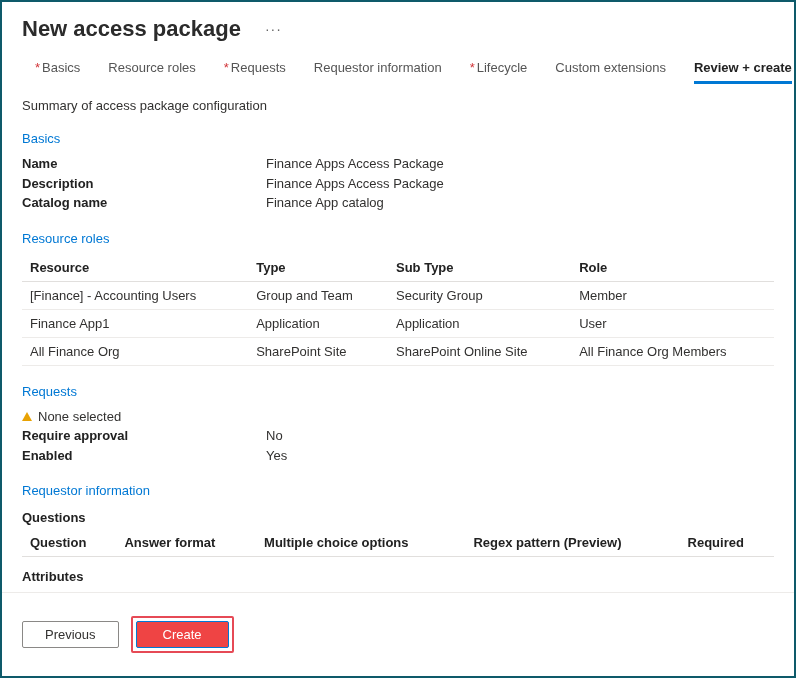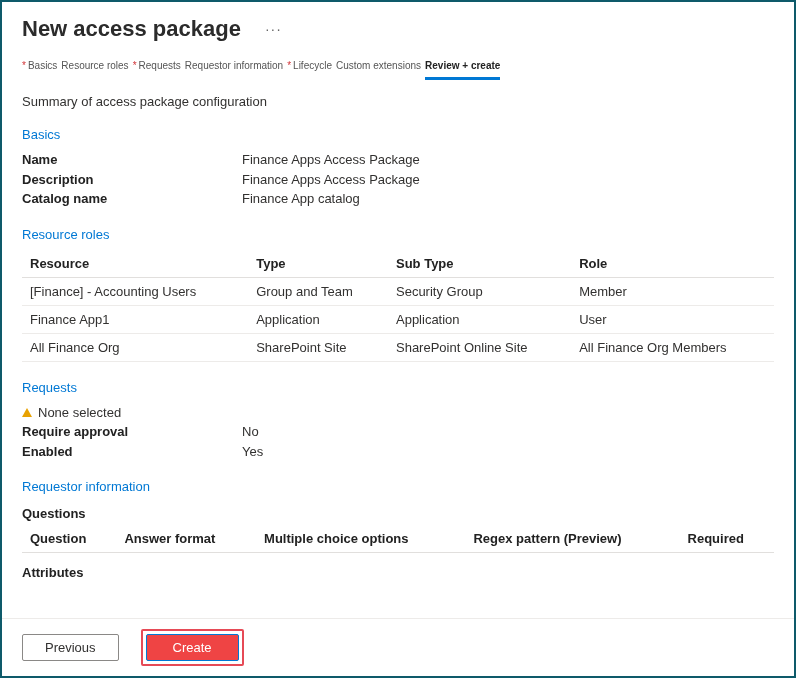--- a/index.html
+++ b/index.html
@@ -31,24 +31,25 @@
     font-weight: 600;
     color: #2b2b2b;
   }
   .more-dots {
     color: #666;
     font-size: 14px;
     letter-spacing: 1px;
   }
   .tabs {
     display: flex;
-    gap: 4px;
+    gap: 28px;
     padding: 10px 20px 0 20px;
-    font-size: 10px;
+    font-size: 13px;
     border-bottom: 0;
+    margin-left: 13px;
   }
   .tab {
     padding-bottom: 6px;
     color: #555;
     cursor: pointer;
     white-space: nowrap;
     position: relative;
   }
   .tab.active {
     color: #222;
@@ -76,21 +77,21 @@
     margin-bottom: 8px;
     margin-top: 18px;
   }
   .section-heading:first-of-type { margin-top: 0; }
   .kv {
     display: flex;
     font-size: 13px;
     line-height: 1.5;
   }
   .kv .k {
-    width: 220px;
+    width: 244px;
     font-weight: 600;
     color: #222;
   }
   .kv .v {
     flex: 1;
     color: #323130;
     display: flex;
     align-items: center;
     gap: 4px;
   }
@@ -122,23 +123,23 @@
   }
   .subheading {
     font-weight: 600;
     font-size: 13px;
     color: #222;
     margin-top: 12px;
     margin-bottom: 4px;
   }
   .footer {
     border-top: 1px solid #edebe9;
-    padding: 10px 20px;
-    display: flex;
-    gap: 22px;
+    padding: 23px 20px;
+    display: flex;
+    gap: 12px;
     align-items: center;
     background: #fff;
   }
   .btn {
     font-family: inherit;
     font-size: 13px;
     padding: 5px 22px;
     cursor: pointer;
     border-radius: 2px;
   }

